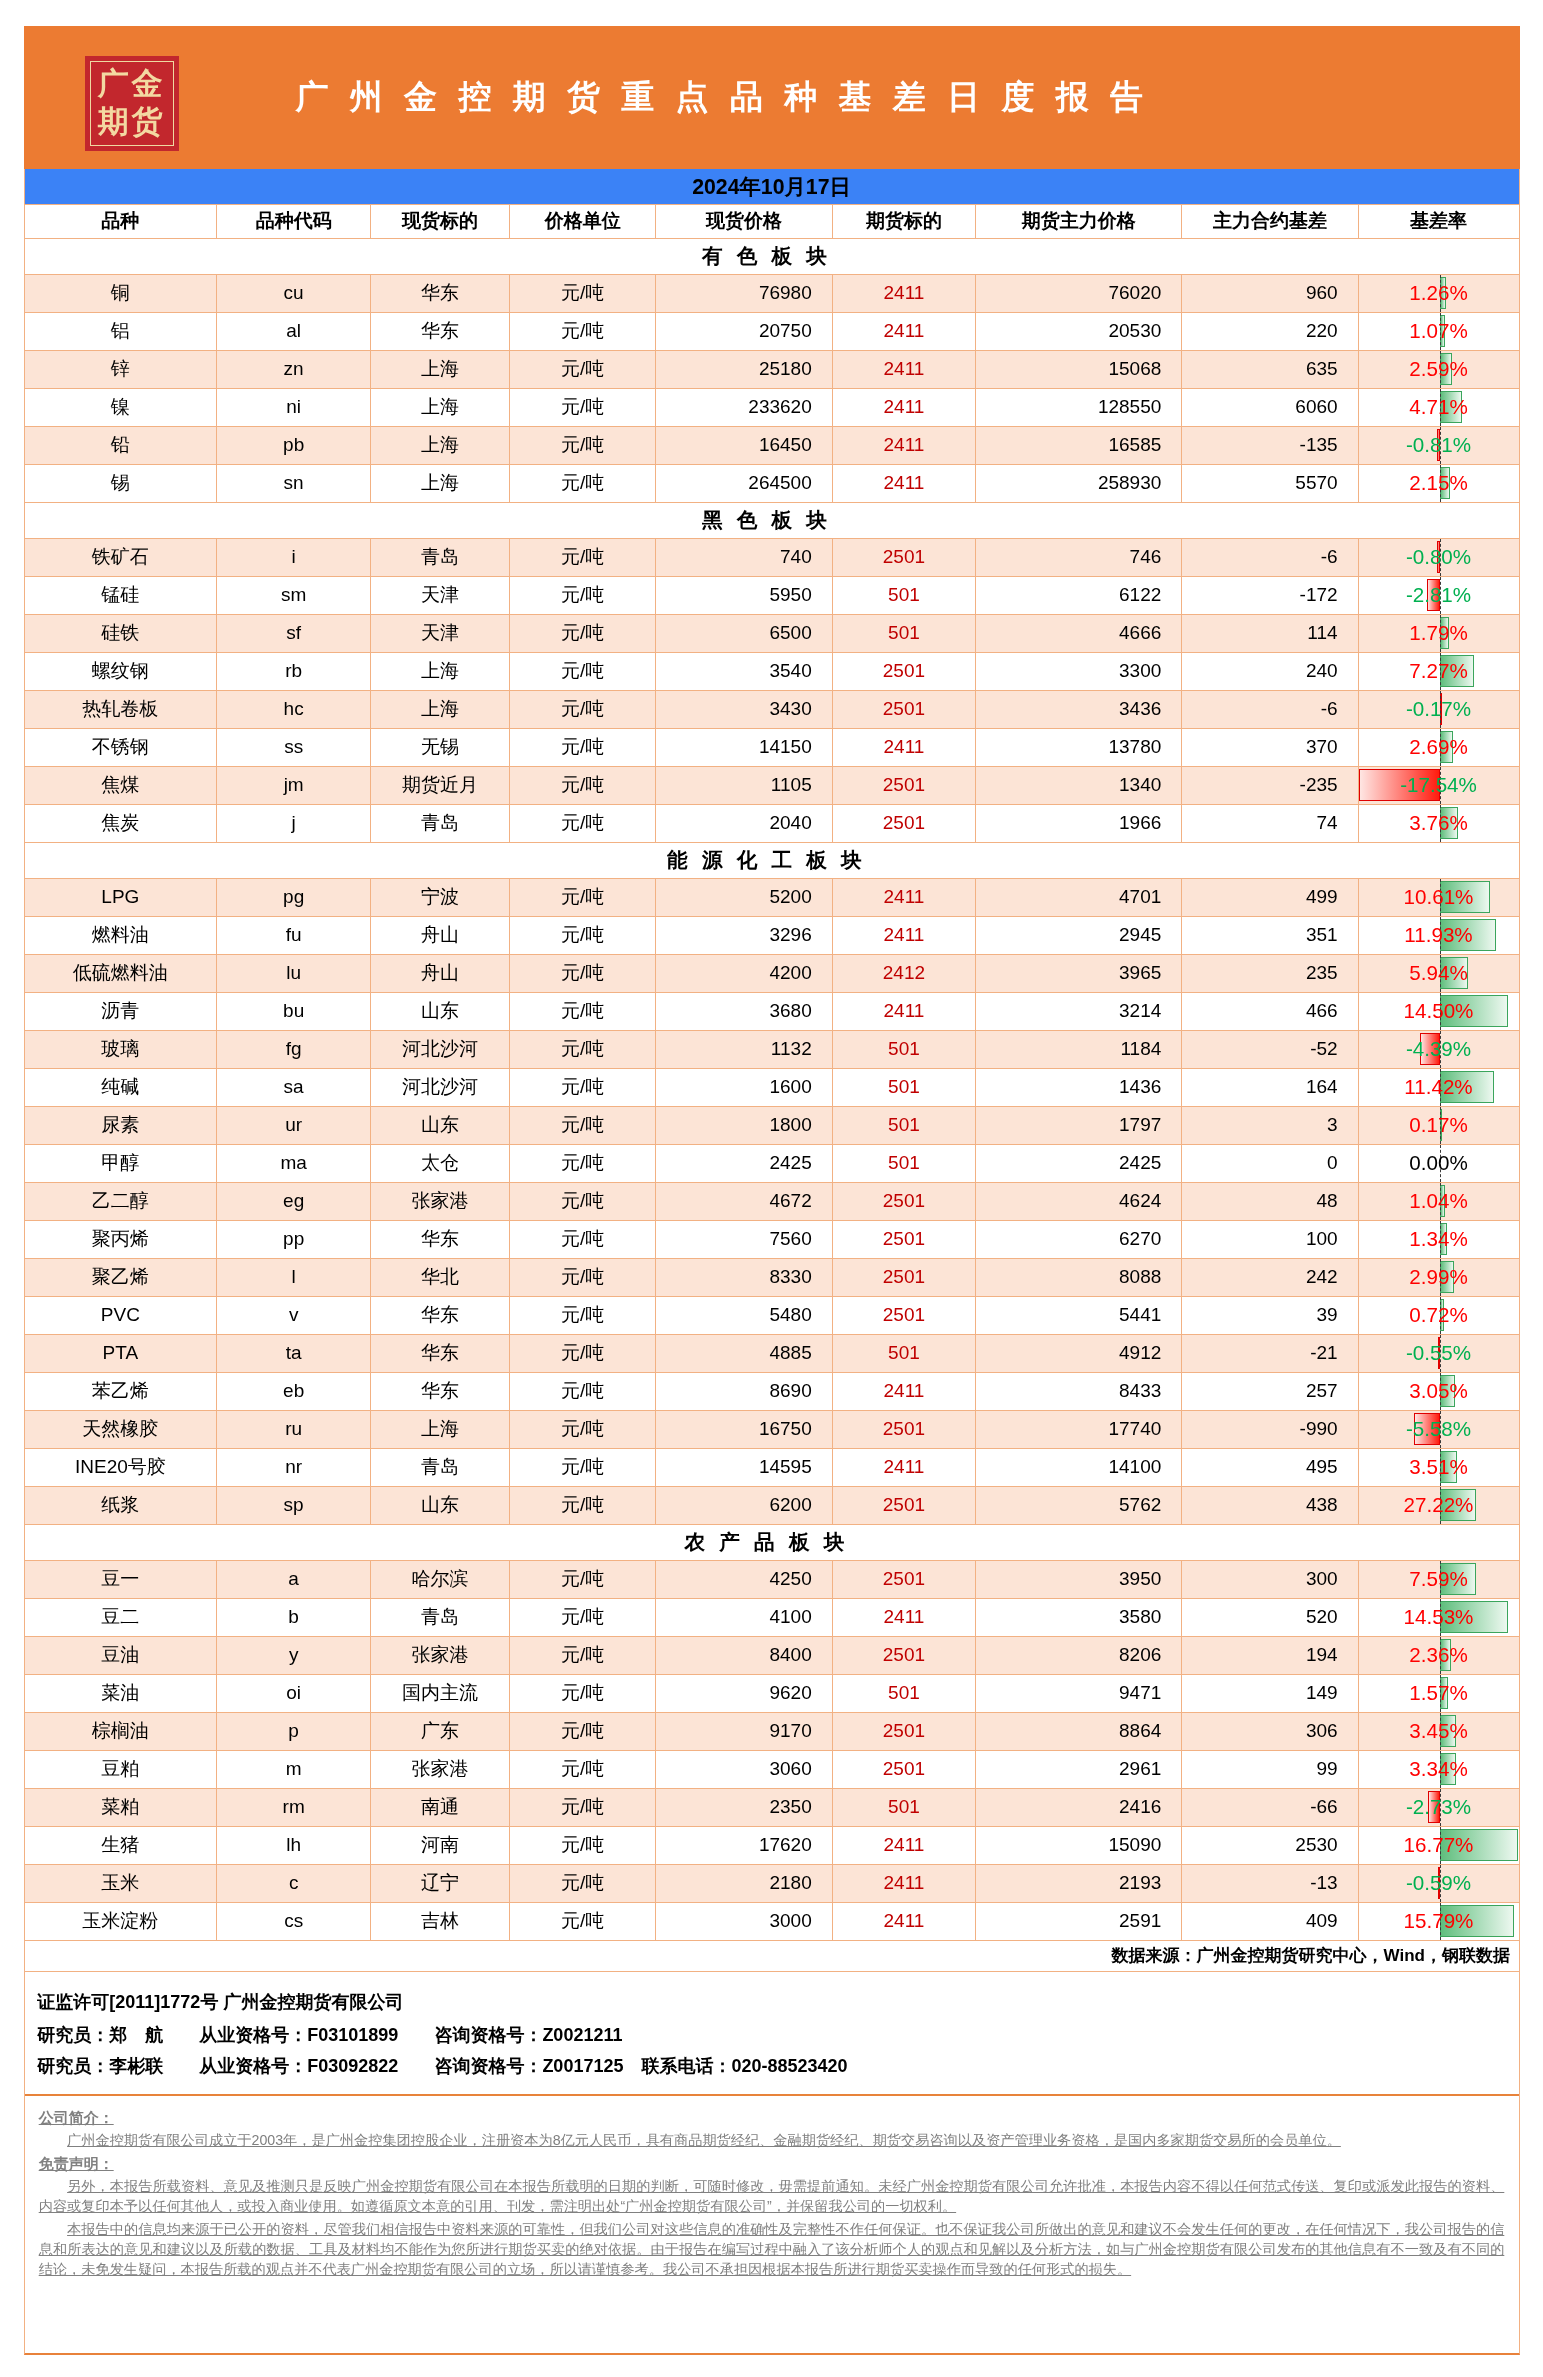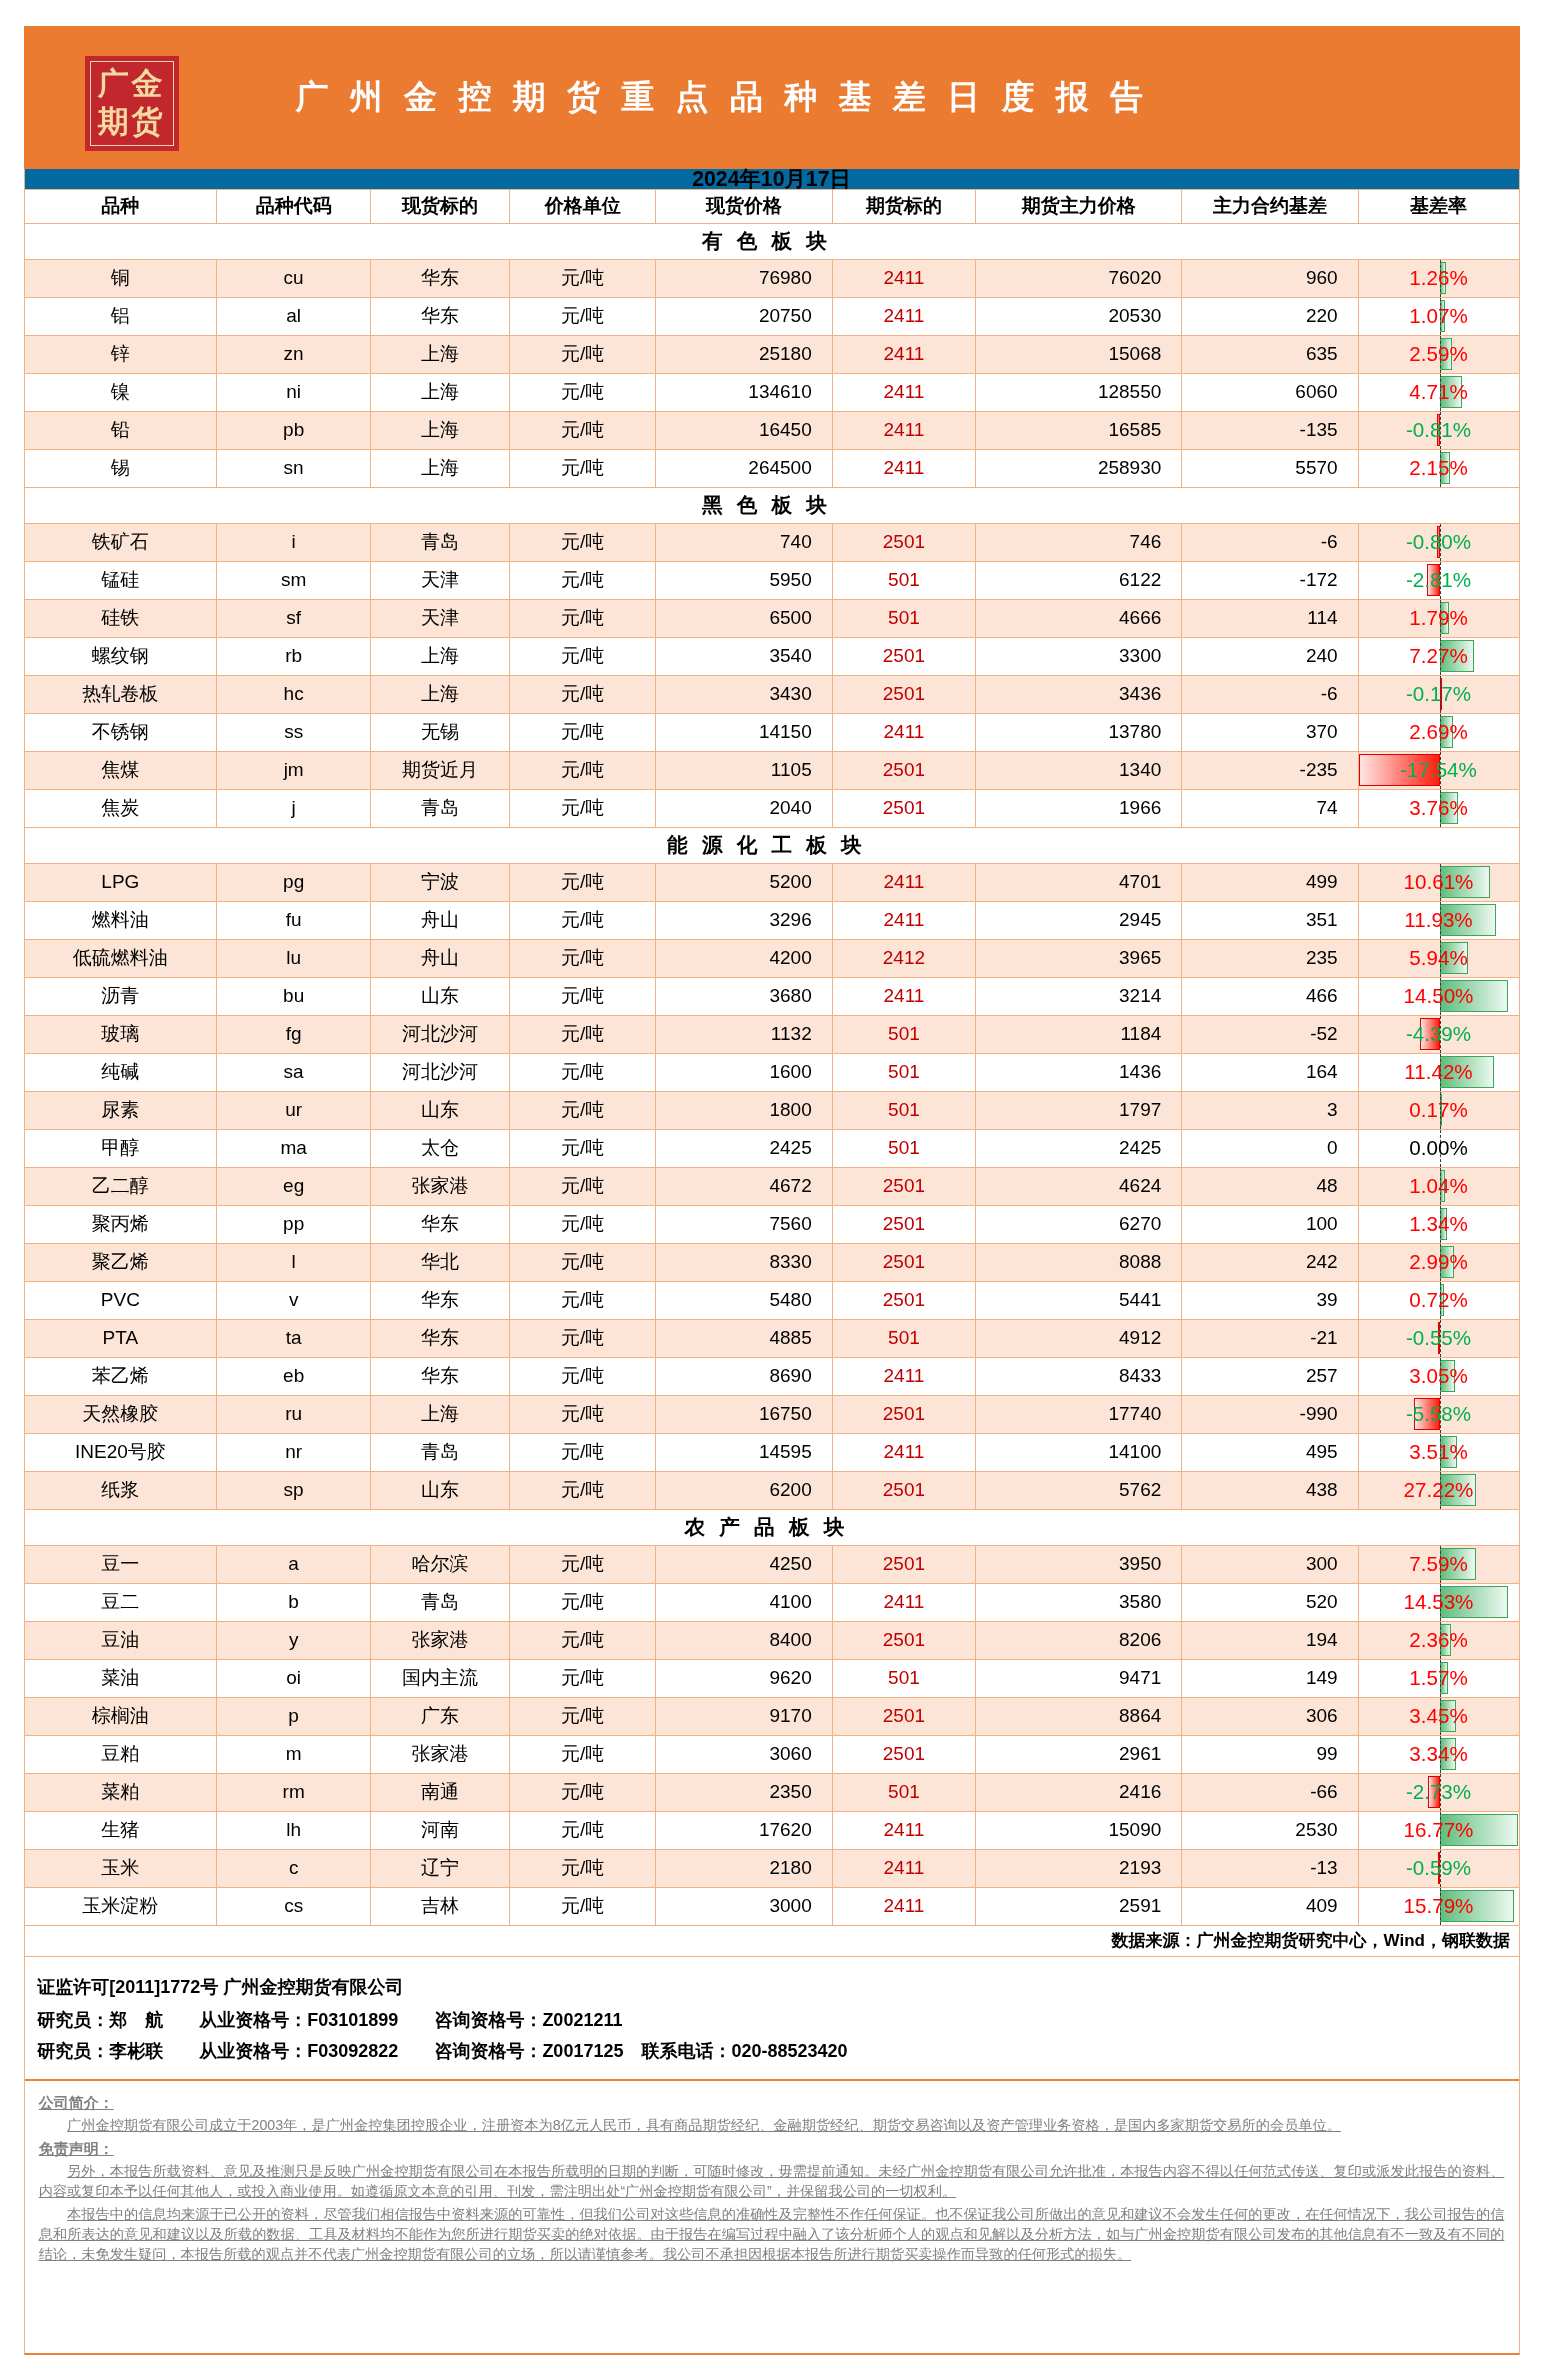--- a/index.html
+++ b/index.html
@@ -11,22 +11,22 @@
   .banner { position:relative; height:143px; background:#EC7B32; }
   .logo { position:absolute; left:61px; top:30px; width:94px; height:95px; background:#C2272D; padding:5px; }
   .logo-inner { width:100%; height:100%; border:1.4px solid #EFD9A2; display:flex; flex-direction:column; align-items:center; justify-content:center; }
   .logo-inner div { color:#F3D9A2; font-size:31px; font-weight:bold; line-height:1.22; letter-spacing:2.8px; font-family:"Liberation Serif", serif; }
   .banner-title { position:absolute; left:272px; top:0; height:100%; display:flex; align-items:center;
     color:#fff; font-size:33px; font-weight:600; letter-spacing:21.3px; font-family:"Liberation Serif", serif; white-space:nowrap; }
 
   
   .content { border:1.4px solid #F2B183; border-top:none; border-bottom:2.1px solid #E8823B; height:2186px; position:relative; }
 
-  .date-row { height:21px; display:flex; align-items:center; justify-content:center;
-    font-size:21.3px; font-weight:bold; border-bottom:1.4px solid #F2B183; background:#0369a1; }
+  .date-row { height:36px; display:flex; align-items:center; justify-content:center;
+    font-size:21.3px; font-weight:bold; border-bottom:1.4px solid #F2B183; background:#3b82f6; }
 
   .hrow { display:flex; height:34px; border-bottom:1.4px solid #F2B183; background:#fff; }
   .hrow .hc { display:flex; align-items:center; justify-content:center; font-size:19px; font-weight:bold; border-right:1.4px solid #F2B183; }
   .hrow .hc:last-child { border-right:none; }
 
   .c1{width:12.9%;} .c2{width:10.3%;} .c3{width:9.3%;} .c4{width:9.8%;} .c5{width:11.8%;}
   .c6{width:9.6%;} .c7{width:13.8%;} .c8{width:11.8%;} .c9{width:10.7%;}
 
   .section-row { height:36px; display:flex; align-items:center; justify-content:center; background:#fff;
     font-size:20.6px; font-weight:bold; letter-spacing:14.2px; border-bottom:1.4px solid #F2B183; }
@@ -134,21 +134,21 @@
             <div class="rate-bar pos" style="width: 7.54882%; left: 51.1221%;"></div>
             <div class="rate-axis" style="left: 51.1221%;"></div>
             <div class="rate-label up">2.59%</div>
           </div>
         </div>
         <div class="data-row">
           <div class="dc c1">镍</div>
           <div class="dc c2">ni</div>
           <div class="dc c3">上海</div>
           <div class="dc c4">元/吨</div>
-          <div class="dc c5 num">134610</div>
+          <div class="dc c5 num">233620</div>
           <div class="dc c6 fut">2411</div>
           <div class="dc c7 num">128550</div>
           <div class="dc c8 num">6060</div>
           <div class="dc c9 rate-cell">
             <div class="rate-bar pos" style="width: 13.7278%; left: 51.1221%;"></div>
             <div class="rate-axis" style="left: 51.1221%;"></div>
             <div class="rate-label up">4.71%</div>
           </div>
         </div>
         <div class="data-row stripe">

